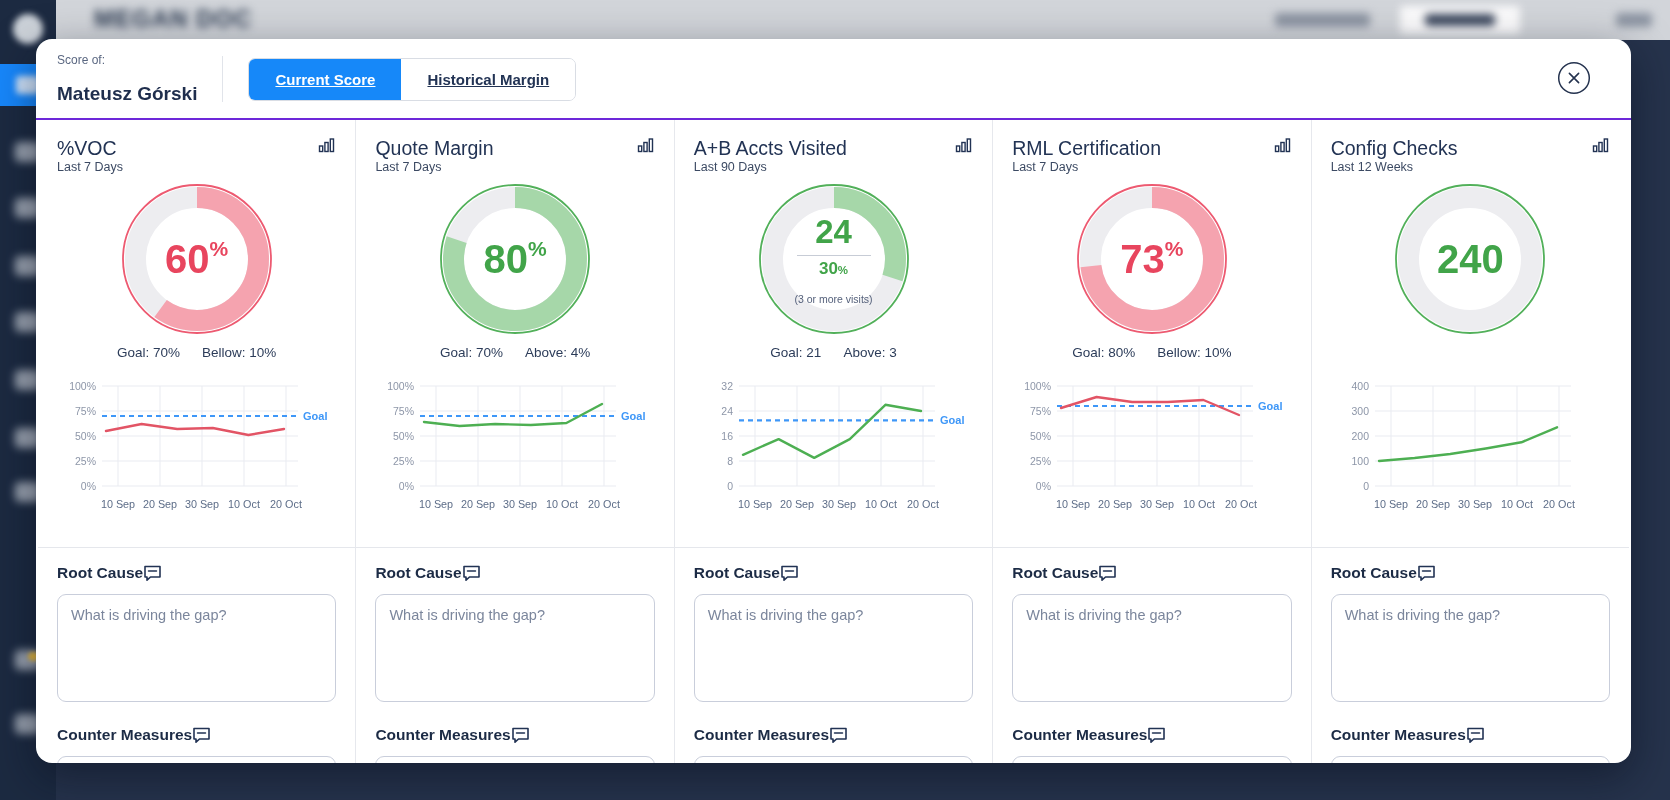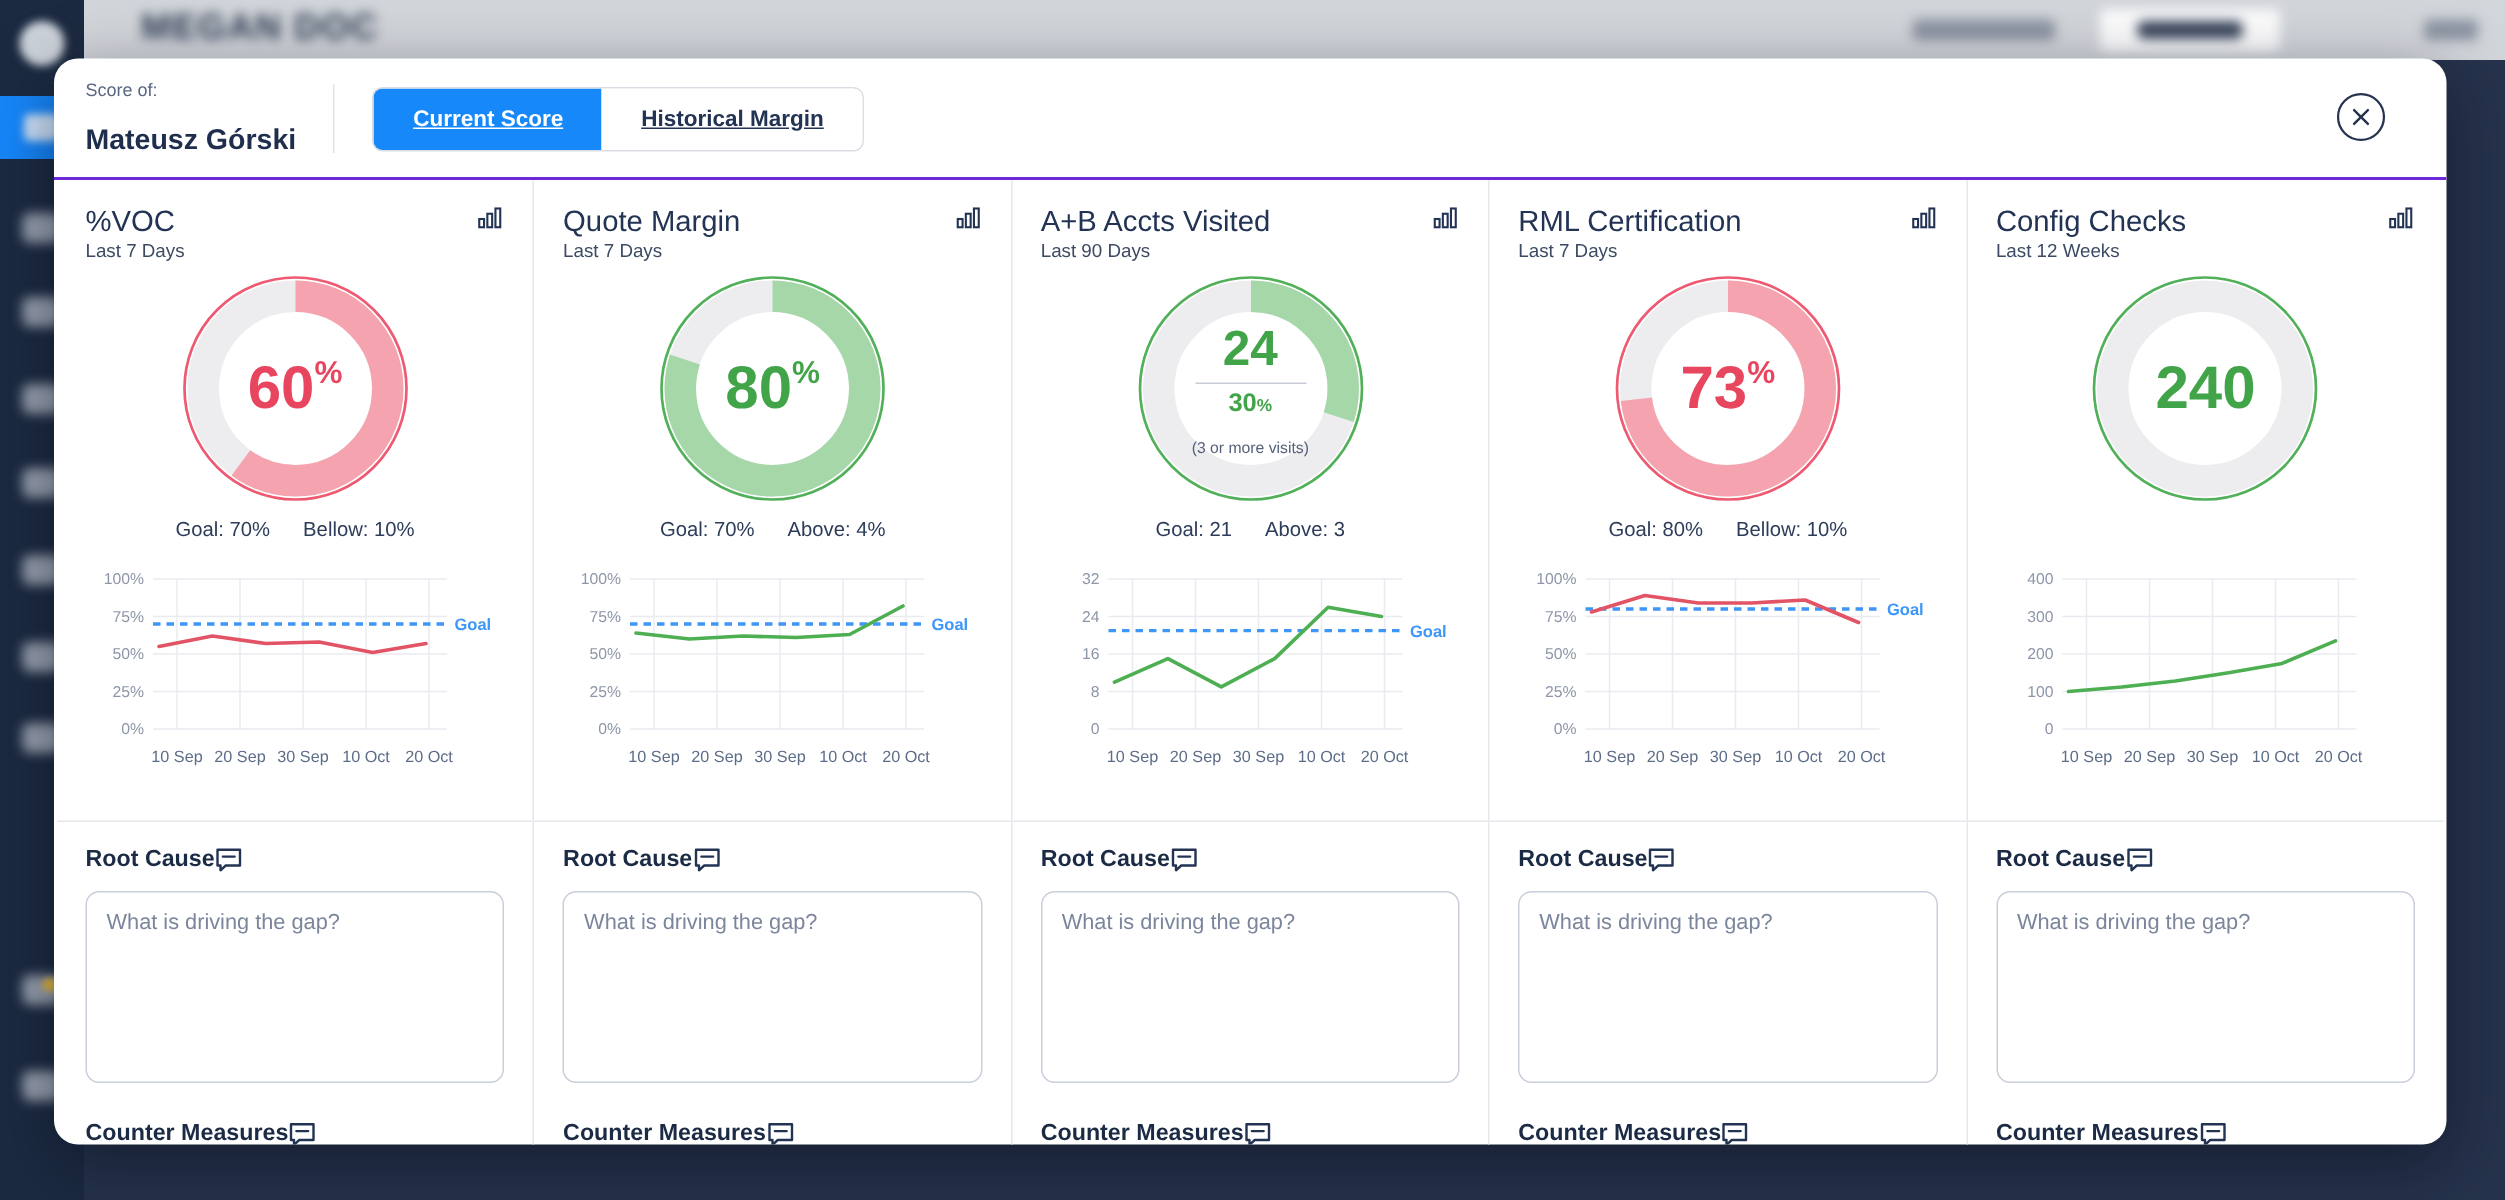--- a/index.html
+++ b/index.html
@@ -55,21 +55,21 @@
   .sub-pct { font-size:11.5px; font-weight:bold; }
   .sub-note { font-size:10.5px; color:#55617b; margin-top:14px; }
 
   .goal-row { display:flex; justify-content:center; gap:22px; margin-top:10px; min-height:18px;
               font-size:13.5px; color:#2c3c59; }
   .chart { margin-top:11px; display:flex; justify-content:center; }
 
   .section-divider { height:1px; background:#e5e7ec; margin:15px -19px 0 -19px; }
   .sec-head { display:flex; justify-content:flex-start; align-items:center; margin-top:16px; }
   .sec-title { font-size:15.5px; font-weight:bold; color:#1c2b45; }
-  .gap-input { width:100%; height:128px; margin-top:12px; border:1px solid #c9cedb; border-radius:9px;
+  .gap-input { width:100%; height:108px; margin-top:12px; border:1px solid #c9cedb; border-radius:9px;
                padding:12px 13px; font-size:14.5px; color:#223354; resize:none; font-family:inherit; }
   .gap-input::placeholder { color:#7b869c; }
   .cm-head { margin-top:20px; }
 </style>
 </head>
 <body>
 
 <div class="app-header">
   <div class="brand">MEGAN DOC</div>
   <div class="hdr-blob b1"></div>

